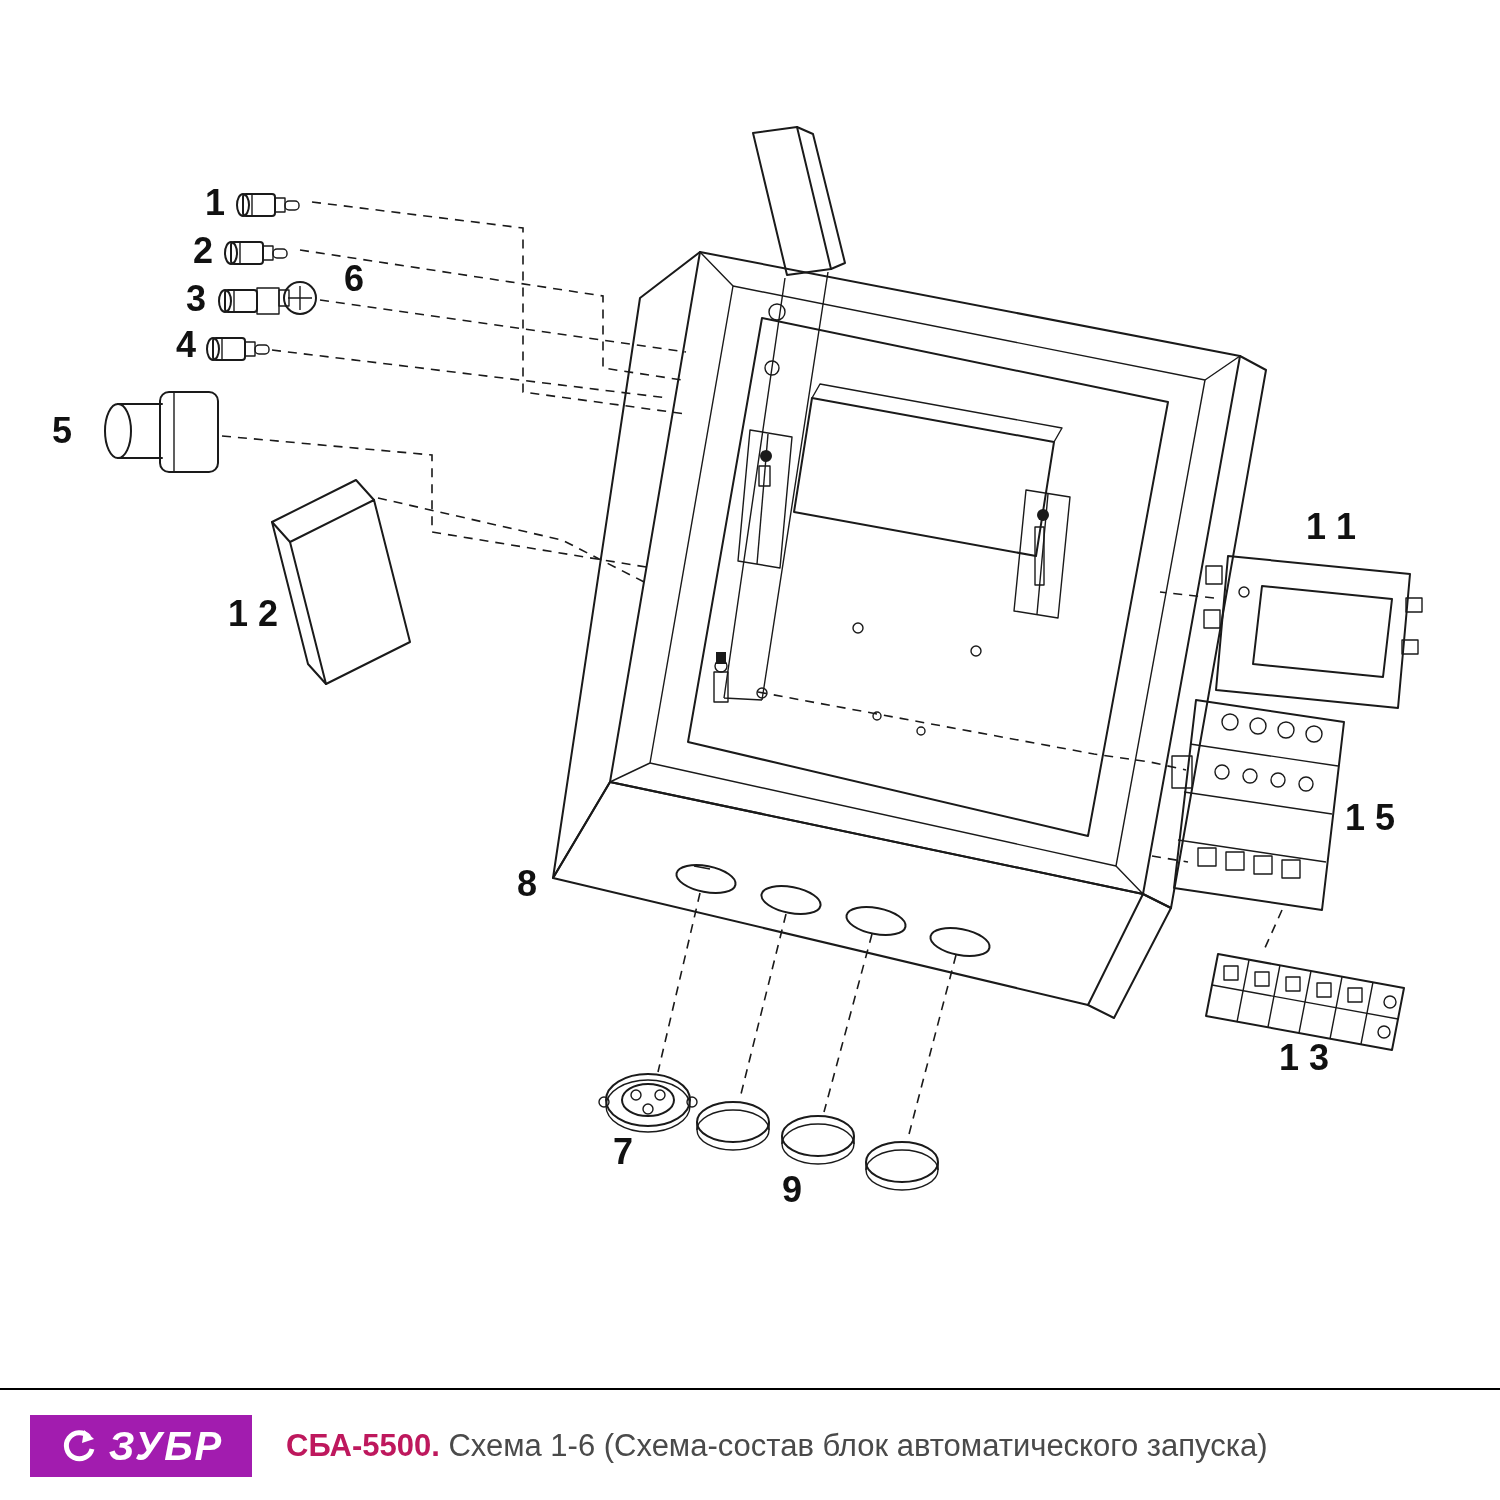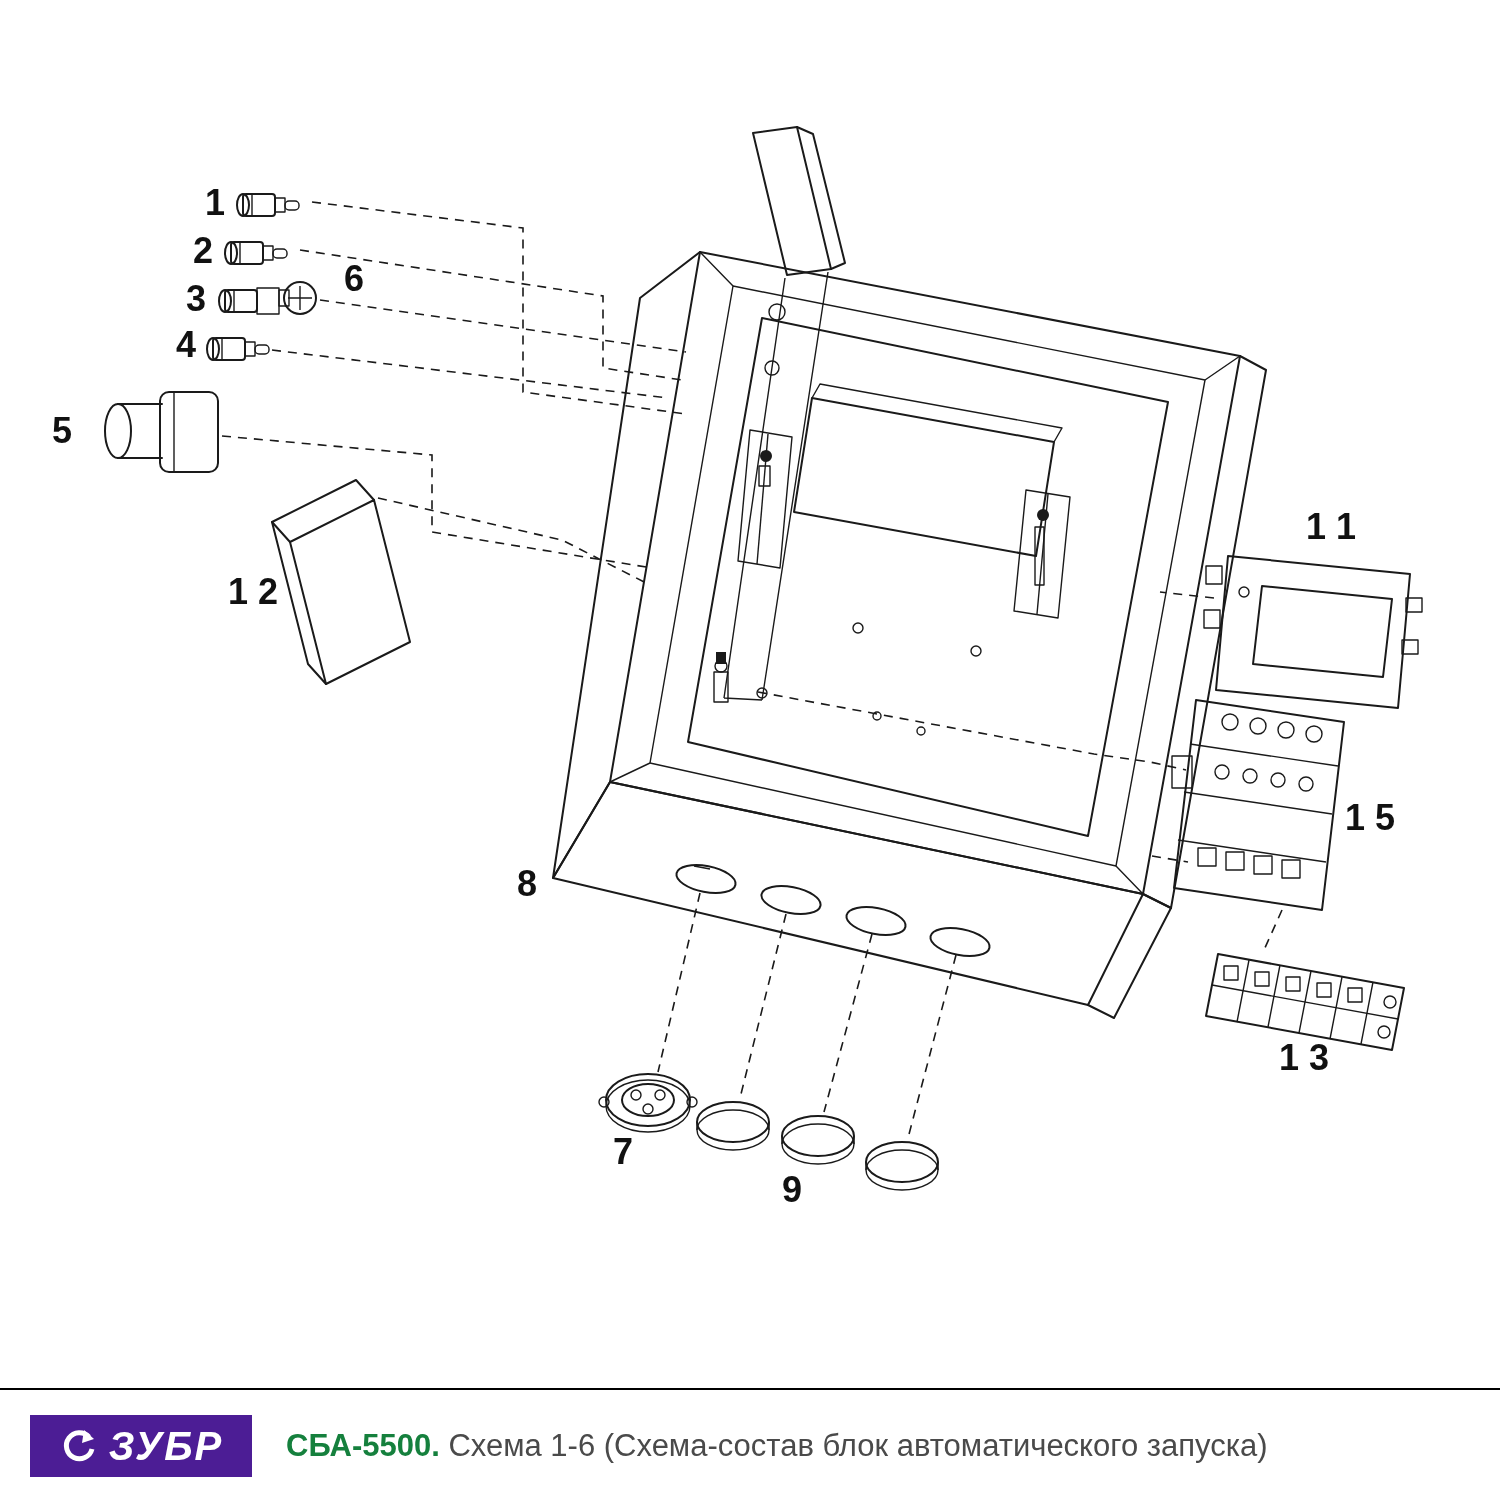--- a/index.html
+++ b/index.html
@@ -5,26 +5,26 @@
   html,body{margin:0;padding:0;background:#ffffff;}
   body{width:1500px;height:1500px;position:relative;overflow:hidden;
        font-family:"Liberation Sans", sans-serif;}
   .stage{position:absolute;inset:0;}
   svg.drawing{position:absolute;left:0;top:0;}
   .part-label{position:absolute;font-weight:700;font-size:36px;color:#111;
               line-height:1;white-space:pre;}
   .footer-rule{position:absolute;left:0;top:1388px;width:1500px;height:2px;background:#000;}
   .footer{position:absolute;left:0;top:1406px;width:1500px;height:80px;
           display:flex;align-items:center;}
-  .logo-box{margin-left:30px;width:222px;height:62px;background:#4c1d95;
+  .logo-box{margin-left:30px;width:222px;height:62px;background:#a21caf;
             display:flex;align-items:center;justify-content:center;gap:10px;}
   .logo-text{color:#ffffff;font-weight:800;font-style:italic;font-size:40px;
              letter-spacing:2px;}
   .caption{margin-left:34px;font-size:31px;color:#4a4a4a;}
-  .caption .model{font-weight:700;color:#15803d;}
+  .caption .model{font-weight:700;color:#be185d;}
   .ln{stroke:#1a1a1a;fill:none;stroke-width:2;stroke-linejoin:round;stroke-linecap:round;}
   .ln-thin{stroke:#1a1a1a;fill:none;stroke-width:1.4;stroke-linejoin:round;}
   .dash{stroke:#1a1a1a;fill:none;stroke-width:1.6;stroke-dasharray:9 7;}
   .dot{fill:#1a1a1a;stroke:none;}
 </style>
 </head>
 <body>
 
 <div class="stage">
 
@@ -216,21 +216,21 @@
       <path class="dash" d="M1282,910 L1264,950"></path>
     </g>
   </svg>
 
   <span class="part-label" style="left:205px;top:185px">1</span>
   <span class="part-label" style="left:193px;top:233px">2</span>
   <span class="part-label" style="left:186px;top:281px">3</span>
   <span class="part-label" style="left:344px;top:261px">6</span>
   <span class="part-label" style="left:176px;top:327px">4</span>
   <span class="part-label" style="left:52px;top:413px">5</span>
-  <span class="part-label" style="left:228px;top:574px">1 2</span>
+  <span class="part-label" style="left:228px;top:596px">1 2</span>
   <span class="part-label" style="left:517px;top:866px">8</span>
   <span class="part-label" style="left:613px;top:1134px">7</span>
   <span class="part-label" style="left:782px;top:1172px">9</span>
   <span class="part-label" style="left:1306px;top:509px">1 1</span>
   <span class="part-label" style="left:1345px;top:800px">1 5</span>
   <span class="part-label" style="left:1279px;top:1040px">1 3</span>
 
   <div class="footer-rule"></div>
   <div class="footer">
     <div class="logo-box">

